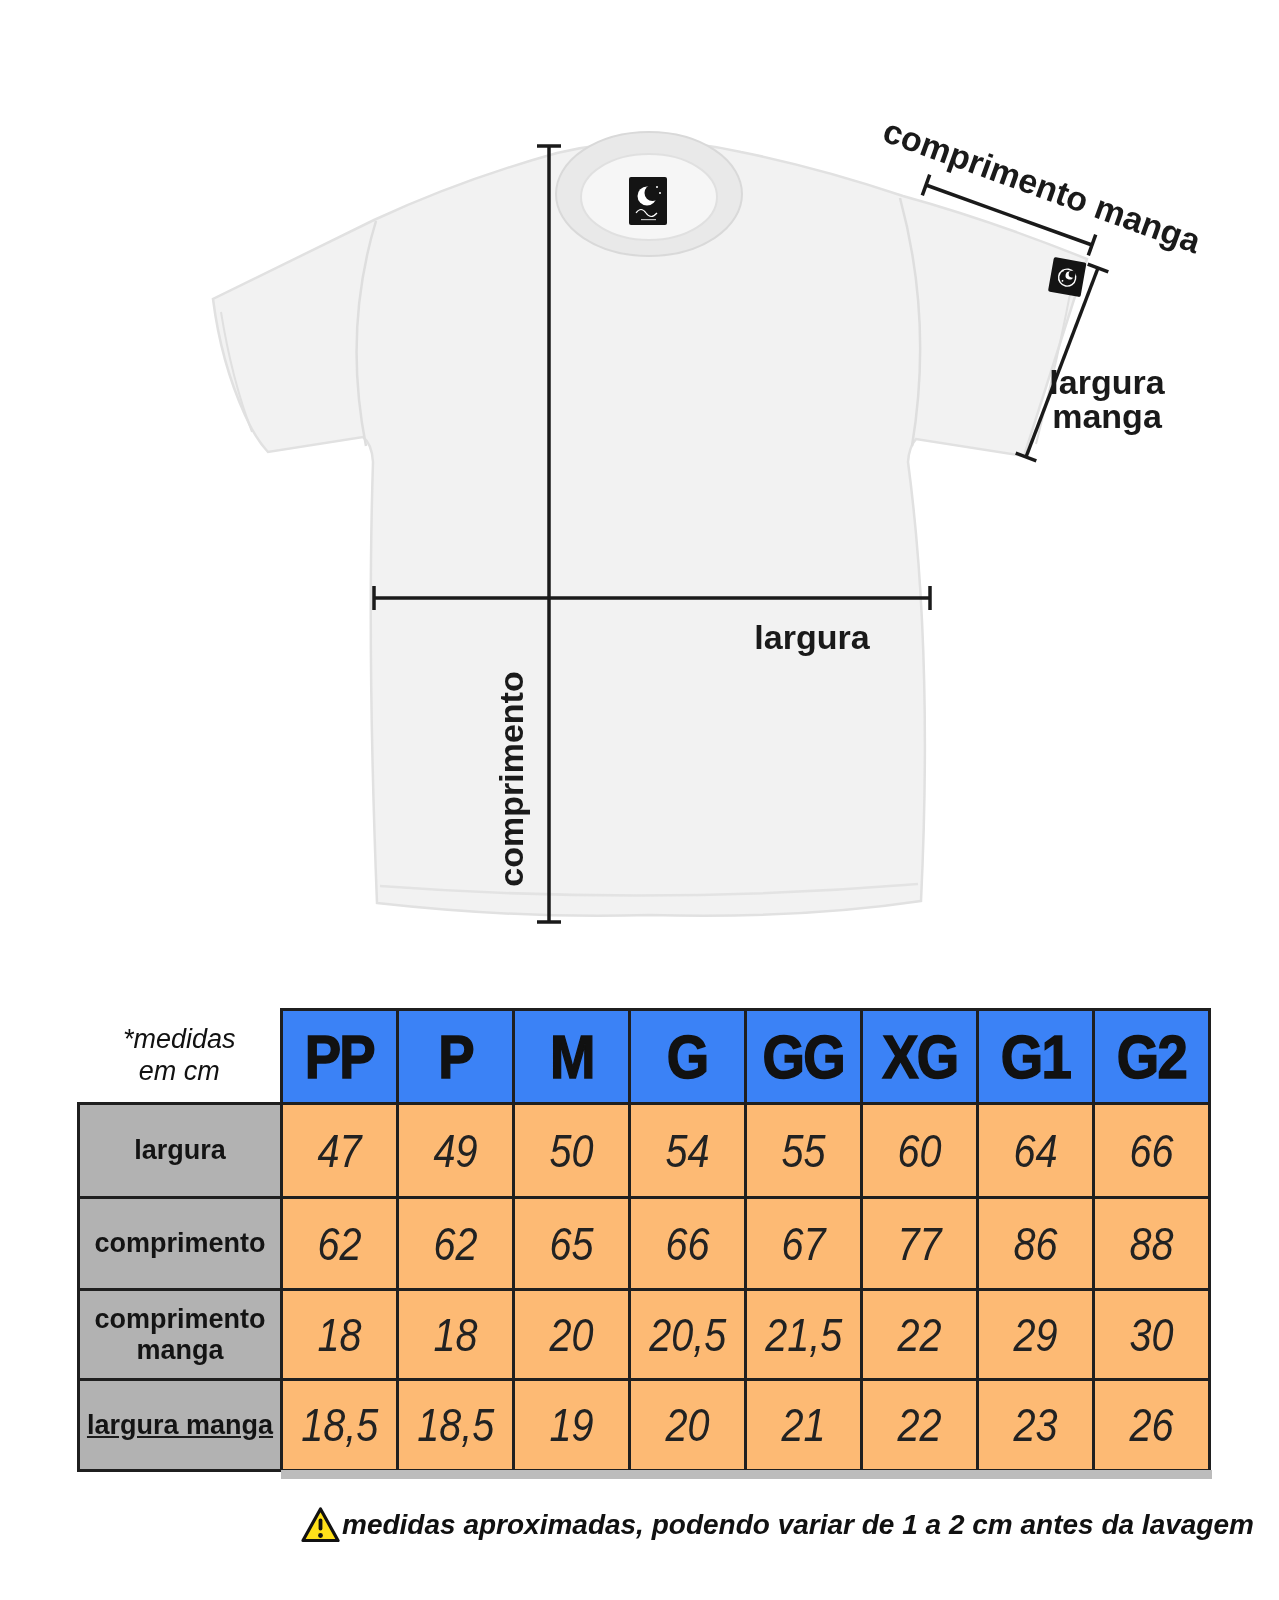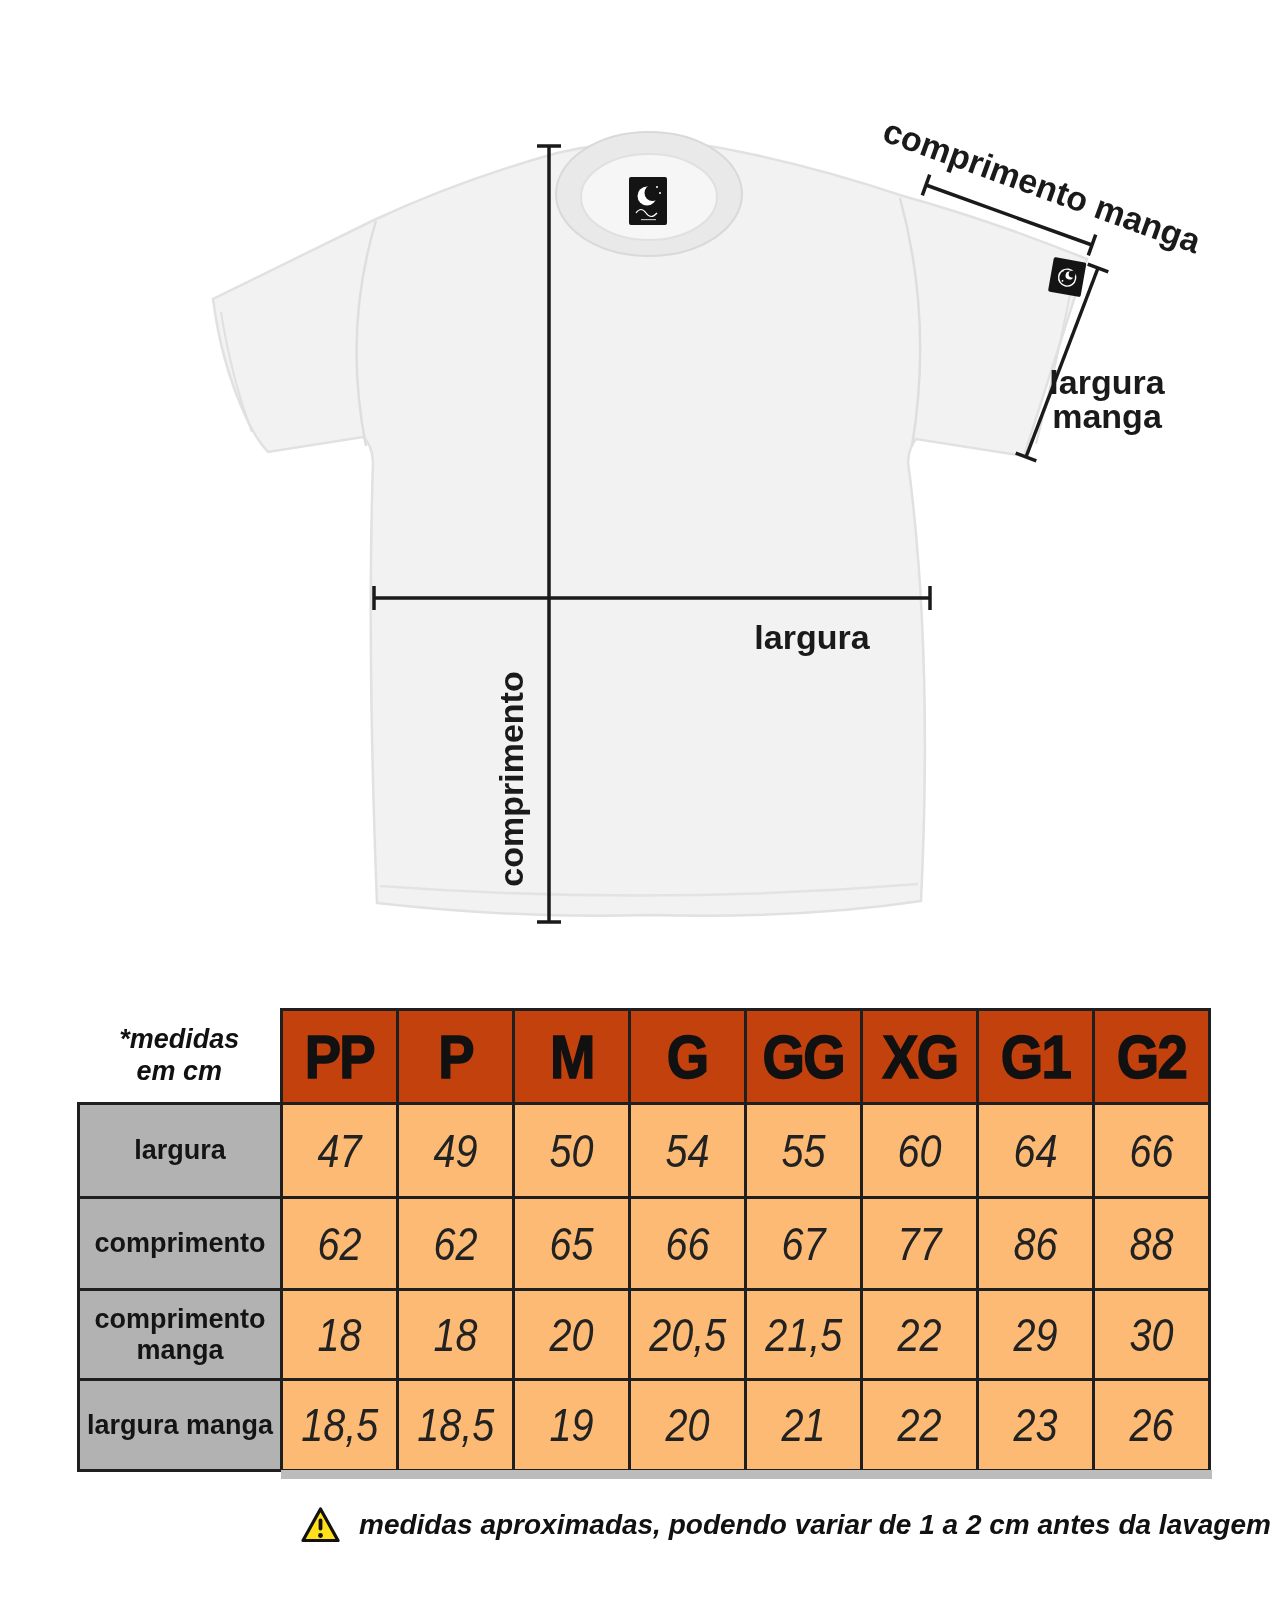--- a/index.html
+++ b/index.html
@@ -15,45 +15,45 @@
     font-size:34px;font-weight:600;fill:#1a1a1a;}
   
   #size-table{
     position:absolute;left:77px;top:1008px;width:1133px;
     border-collapse:collapse;table-layout:fixed;
   }
   #size-table td{padding:0;text-align:center;vertical-align:middle;
     border:3px solid #1f1f1f;}
   #size-table td.corner{border:none;background:#ffffff;}
   tr.r-head{height:94px;}
-  tr.r1{height:94px;} tr.r2{height:92px;} tr.r3{height:90px;} tr.r4{height:91px;}
-  td.hcell{background:#c2410c;}
+  tr.r1{height:94px;} tr.r2{height:92px;} tr.r3{height:90px;} tr.r4{height:91px;text-decoration:underline;}
+  td.hcell{background:#3b82f6;}
   td.hcell span{
     display:inline-block;font-weight:700;font-size:62px;color:#111;
     letter-spacing:-2px;transform:scaleX(.88);-webkit-text-stroke:1.5px #111;
   }
   td.lcell{background:#b2b2b2;font-weight:700;font-size:27px;color:#141414;
     line-height:1.12;padding:0 2px;}
   td.dcell{background:#fdba74;}
   td.dcell span{
     display:inline-block;font-style:italic;font-weight:400;font-size:46px;
     color:#222;transform:scaleX(.86);
   }
   .corner-note{
-    font-style:italic;font-weight:700;font-size:27px;color:#111;line-height:1.18;
+    font-style:italic;font-weight:400;font-size:27px;color:#111;line-height:1.18;
     text-align:center;
   }
   #table-shadow{
     position:absolute;left:281px;top:1470px;width:931px;height:9px;
     background:#bcbcbc;
   }
   
   #footnote{
     position:absolute;left:300px;top:1506px;display:flex;align-items:center;
-    gap:18px;
+    gap:1px;
   }
   #footnote .note-text{
     font-style:italic;font-weight:700;font-size:28px;color:#111;
     white-space:nowrap;
   }
 </style>
 </head>
 <body>
 
 <svg id="diagram" viewBox="0 0 1279 965" xmlns="http://www.w3.org/2000/svg">

